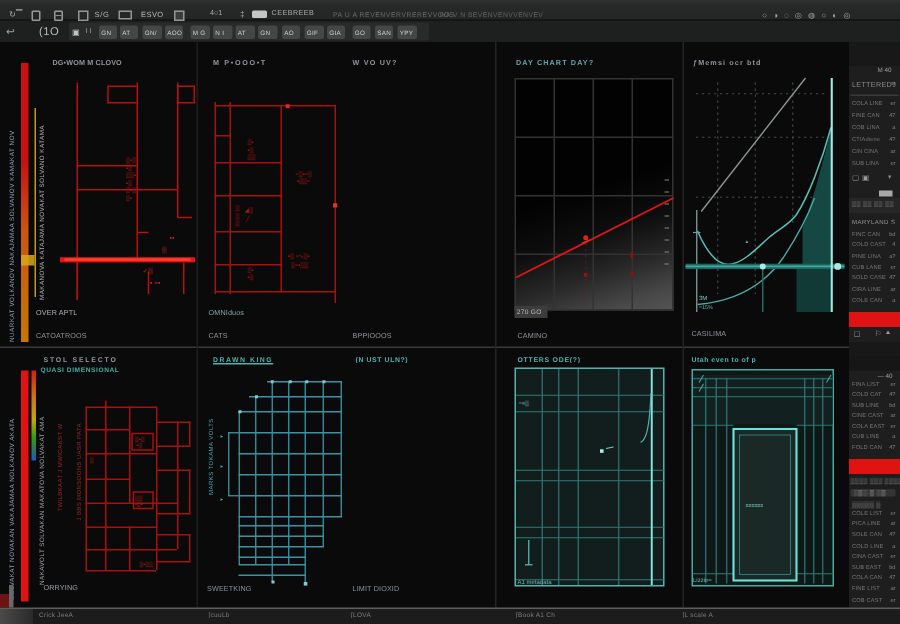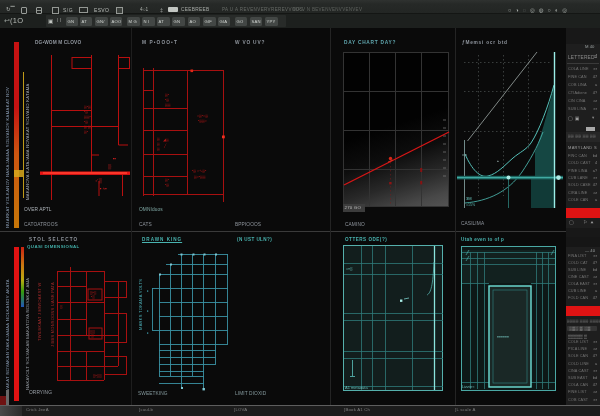--- a/index.html
+++ b/index.html
@@ -27,21 +27,21 @@
   <div class="t" style="left:181px;top:7px;font-size:4.8px;color:#a8aca8;letter-spacing:0.3px;">CEEBREEB</div>
   <div class="t" style="left:222px;top:7px;font-size:4.5px;color:#686c68;letter-spacing:0.4px;">PA U A REVENVERVREREVVOOS</div>
   <div class="t" style="left:293px;top:7px;font-size:4.5px;color:#5e625e;letter-spacing:0.3px;">WA V N BEVENVENVVENVEV</div>
   <div class="t" style="left:508px;top:6.5px;font-size:5.5px;color:#a4aaa6;letter-spacing:4px;">○◑◌◎◍○◐◎</div>
 </div>
 
 <div class="abs" style="left:0;top:14px;width:600px;height:14px;background:#1d201e;"></div>
 <div class="abs" style="left:46px;top:15px;width:240px;height:12px;background:#282b29;border-radius:1px;"></div>
 <div id="tb2">
   <div class="t" style="left:4px;top:17px;font-size:7px;color:#9aa09c;">↩</div>
-  <div class="t" style="left:10px;top:16px;font-size:7.5px;color:#b9bdb9;letter-spacing:0.3px;text-align:right;">(1O</div>
+  <div class="t" style="left:26px;top:16px;font-size:7.5px;color:#b9bdb9;letter-spacing:0.3px;text-align:right;">(1O</div>
   <div class="t" style="left:48px;top:17.5px;font-size:5.5px;color:#c4c8c4;">▣</div>
   <div class="t" style="left:57px;top:18px;font-size:4.5px;color:#a8aca8;letter-spacing:0.2px;">I I</div>
 <div class="abs" style="left:66px;top:16.5px;width:12px;height:9px;background:#434745;border-radius:1.5px;"></div>
   <div class="t" style="left:67.5px;top:18.5px;font-size:4.2px;color:#d2d6d2;letter-spacing:0.2px;">GN</div>
   <div class="abs" style="left:80px;top:16.5px;width:12px;height:9px;background:#434745;border-radius:1.5px;"></div>
   <div class="t" style="left:81.5px;top:18.5px;font-size:4.2px;color:#d2d6d2;letter-spacing:0.2px;">AT</div>
   <div class="abs" style="left:95px;top:16.5px;width:13px;height:9px;background:#434745;border-radius:1.5px;"></div>
   <div class="t" style="left:96.5px;top:18.5px;font-size:4.2px;color:#d2d6d2;letter-spacing:0.2px;">GN/</div>
   <div class="abs" style="left:110px;top:16.5px;width:12px;height:9px;background:#434745;border-radius:1.5px;"></div>
   <div class="t" style="left:111.5px;top:18.5px;font-size:4.2px;color:#d2d6d2;letter-spacing:0.2px;">AOO</div>

